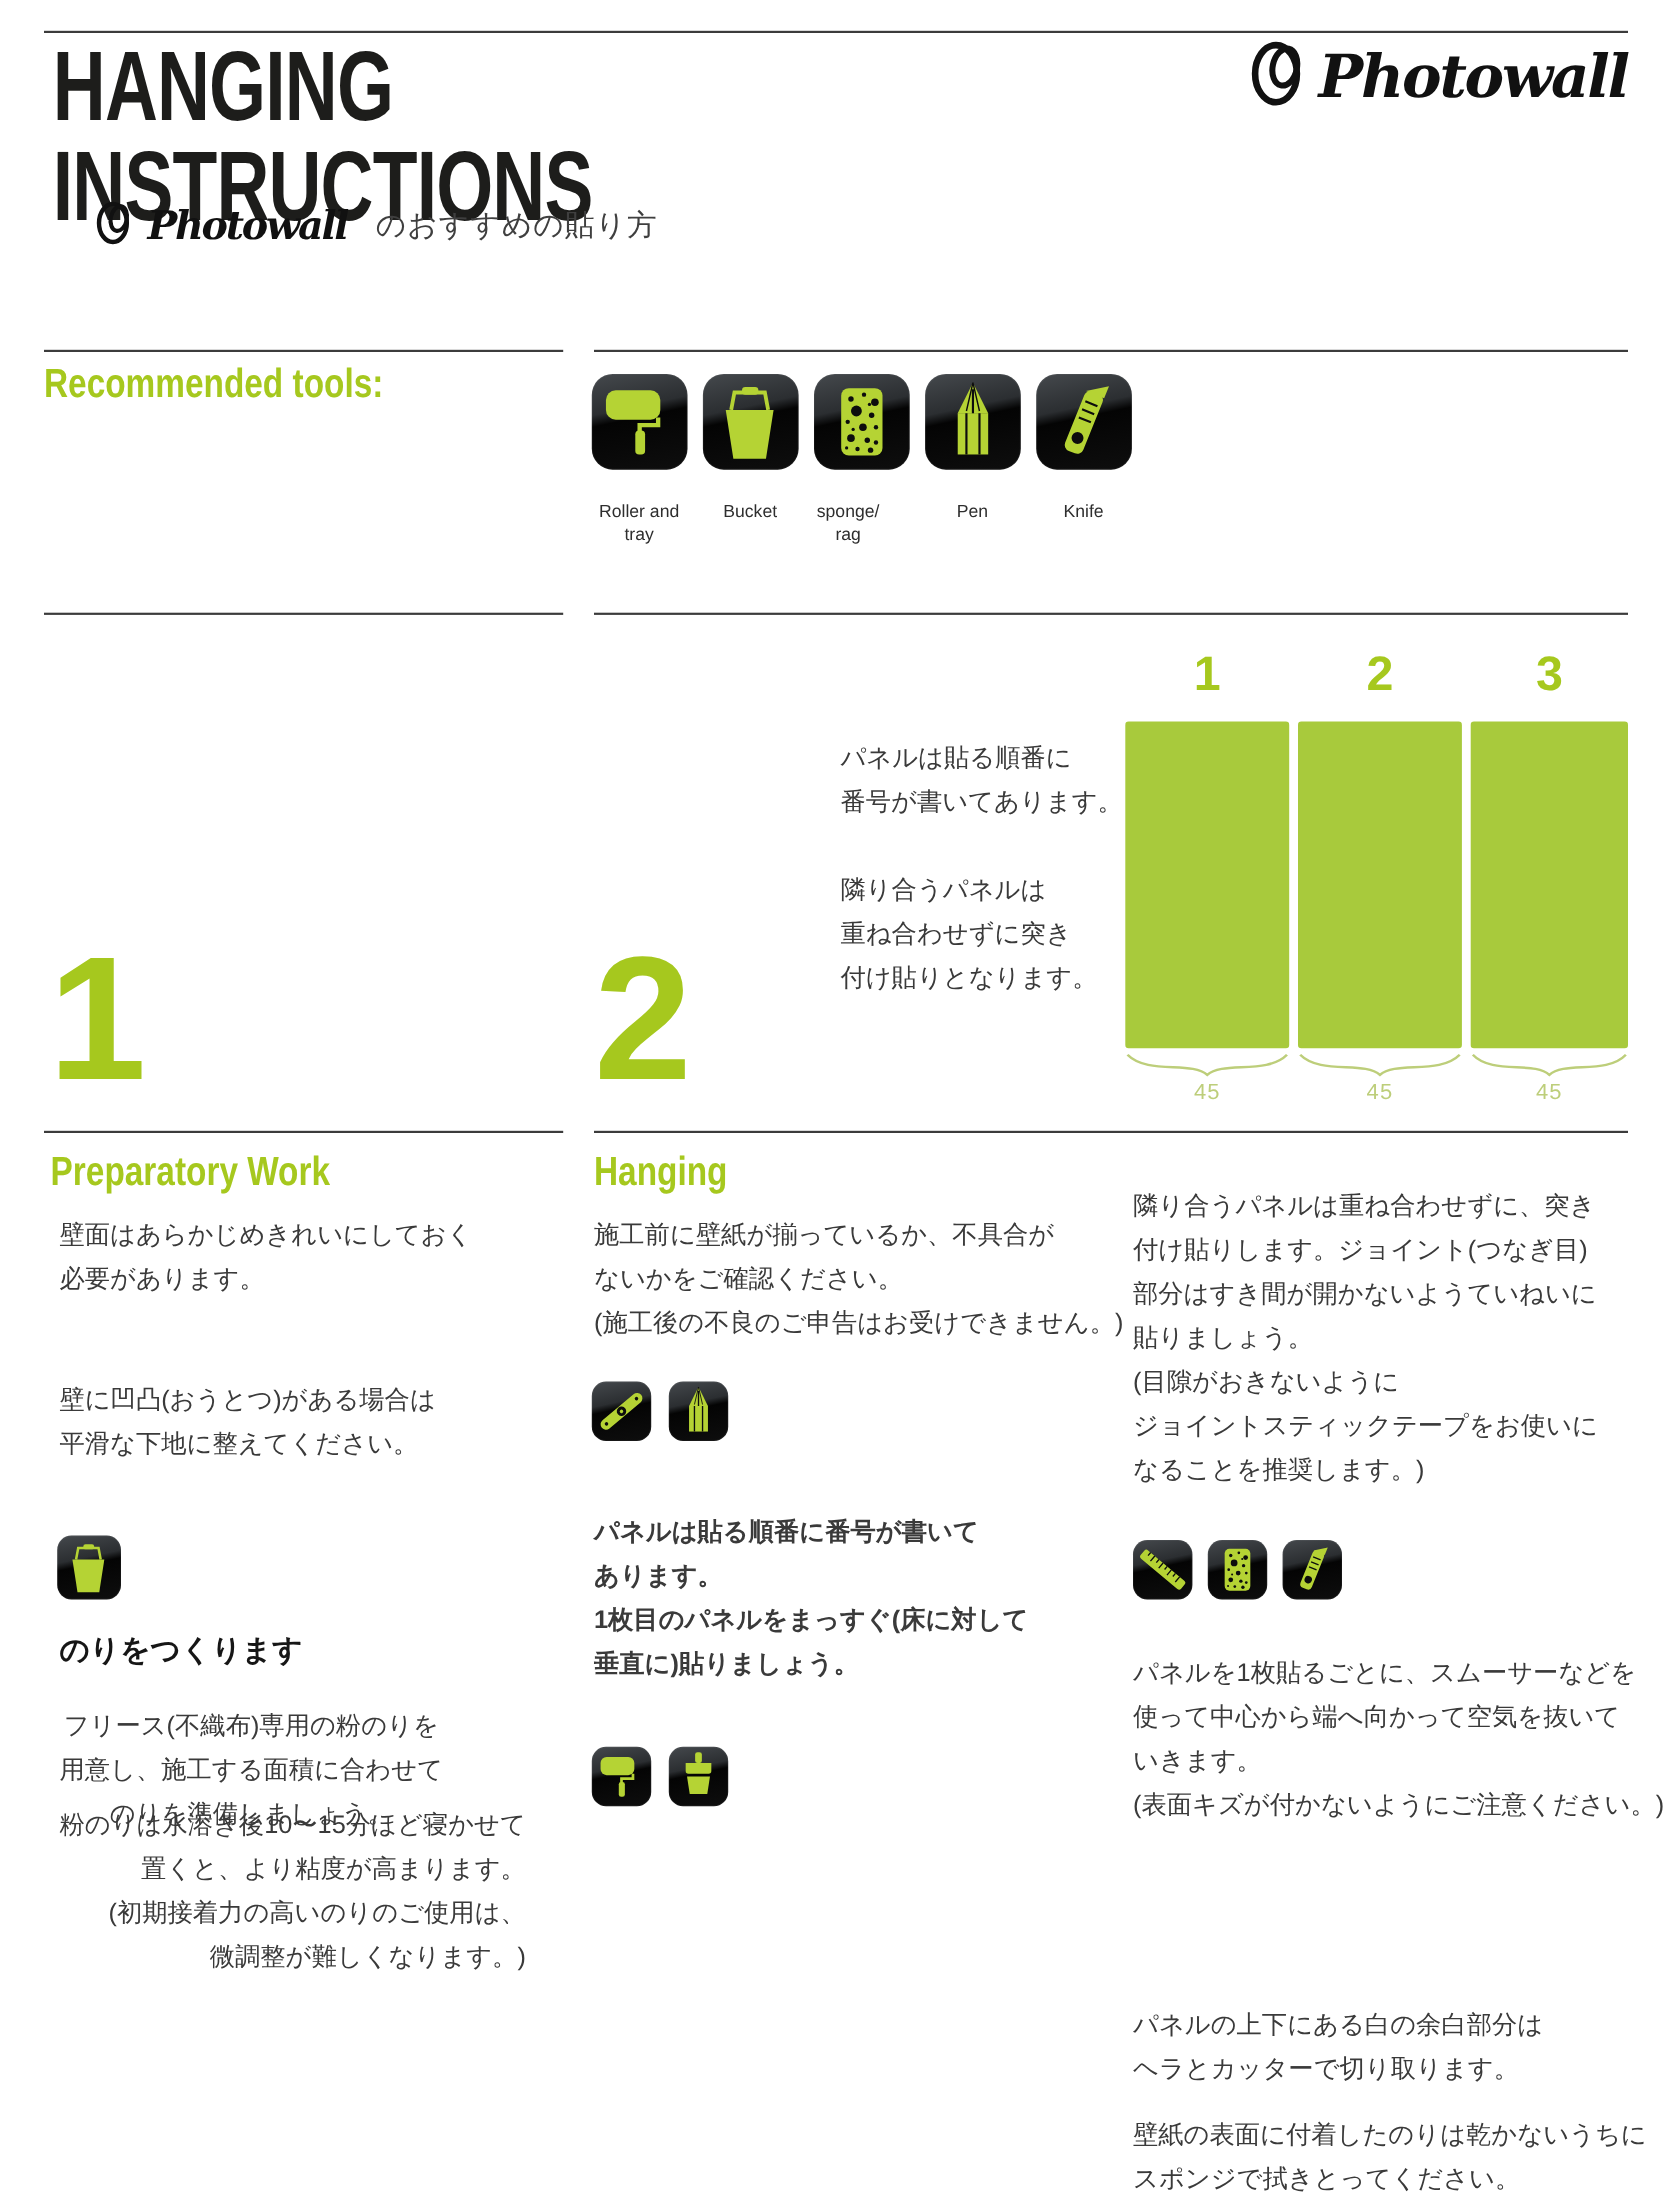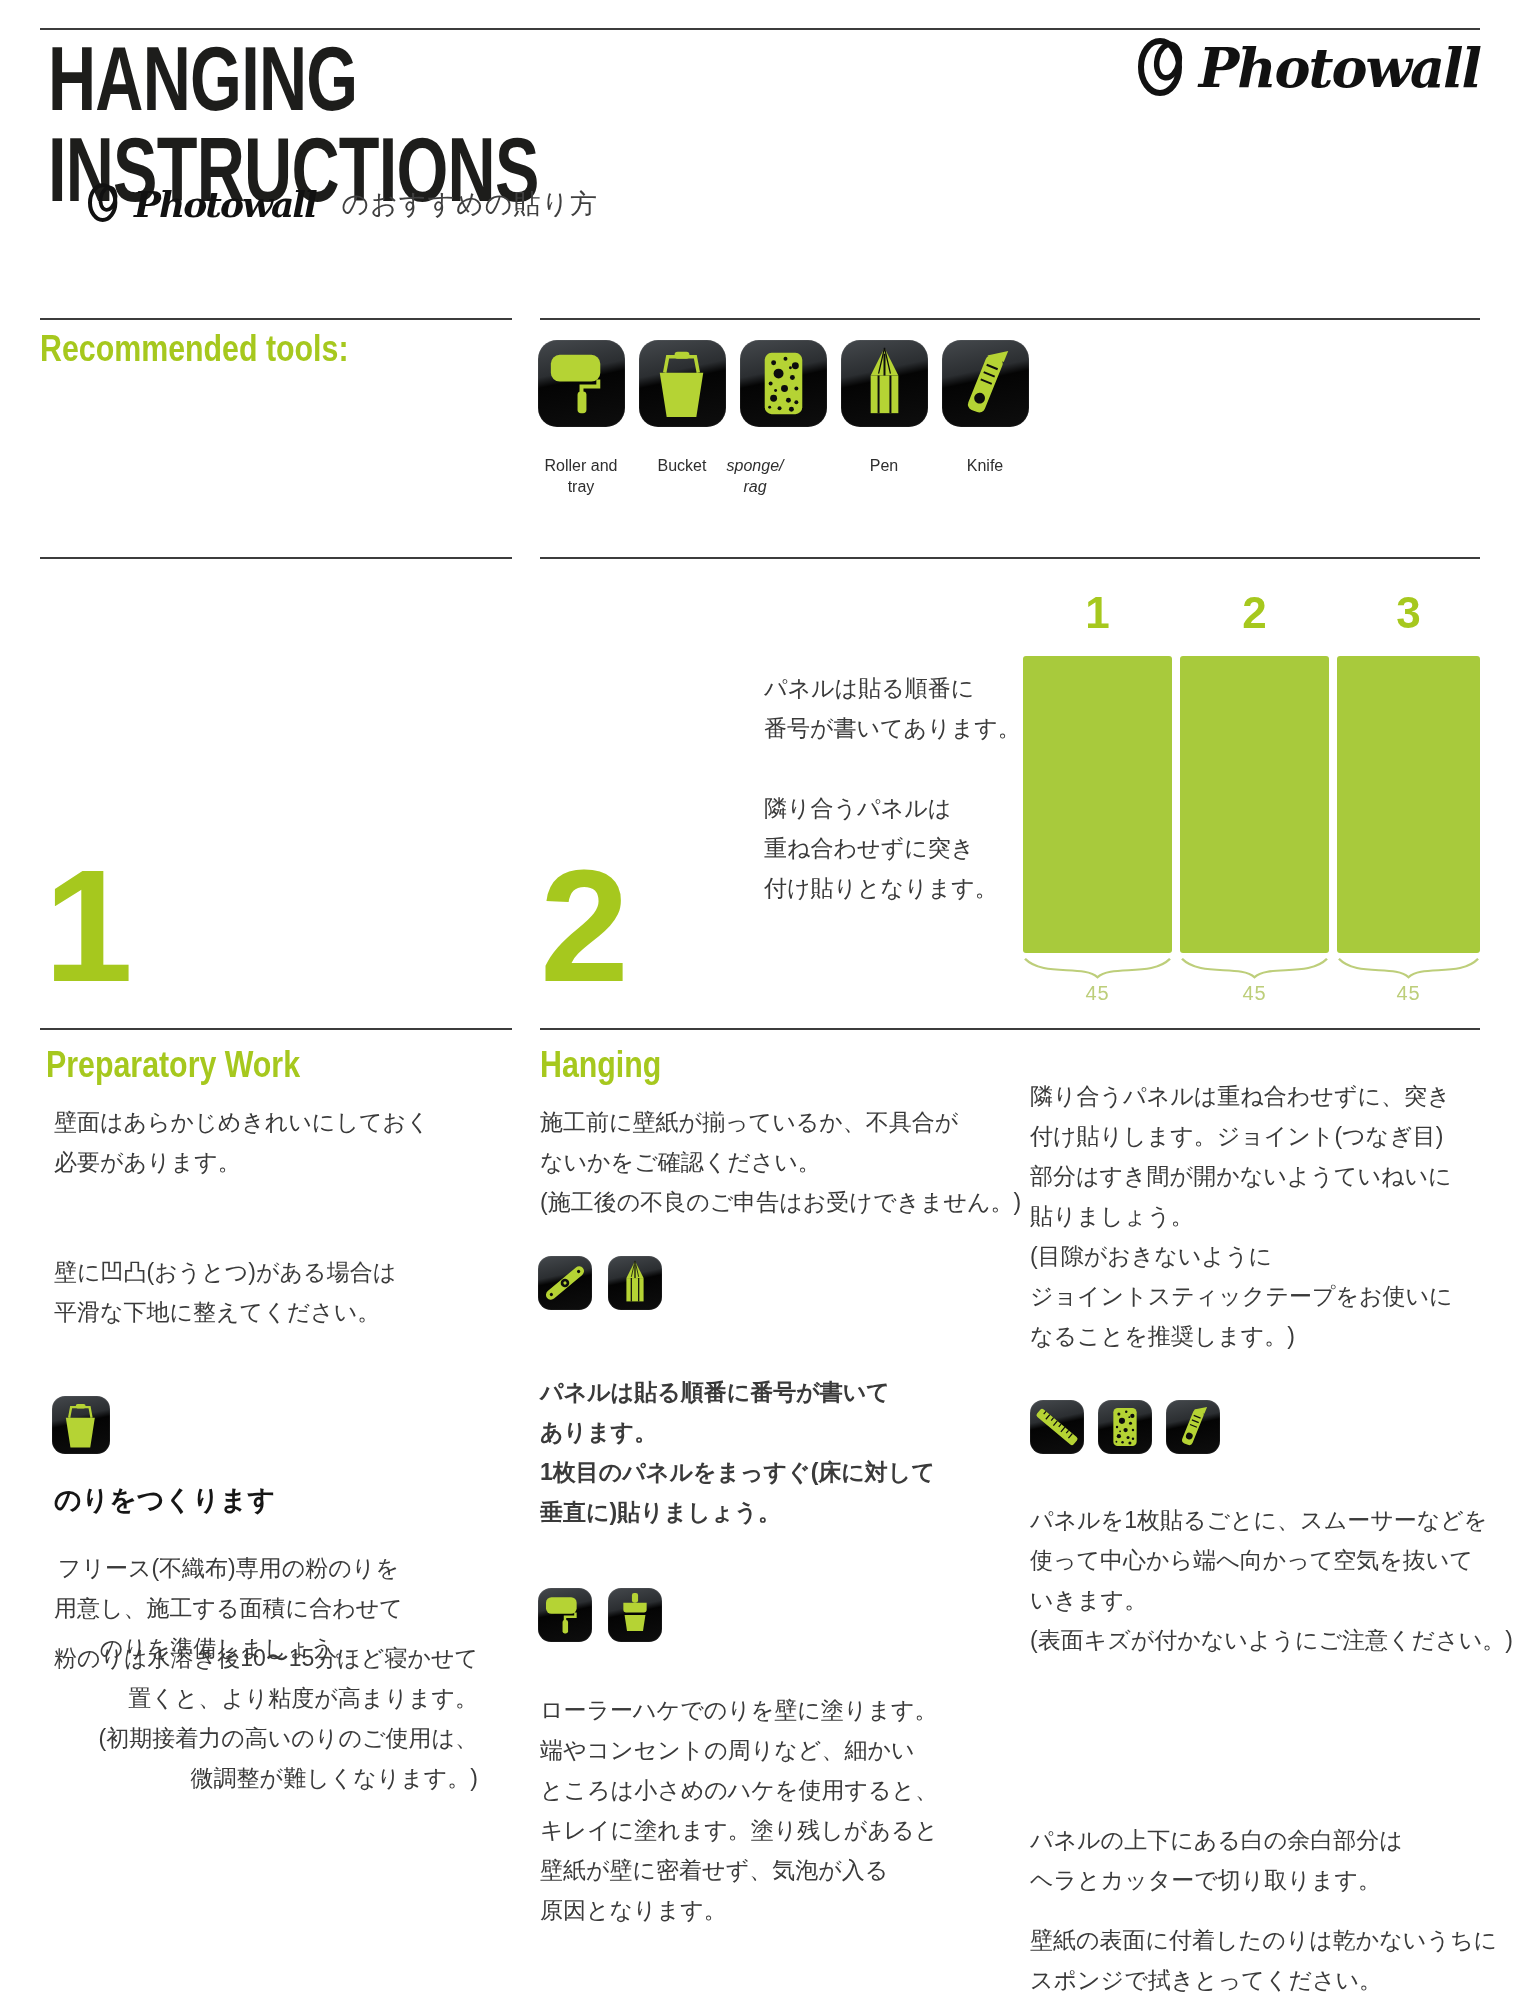--- a/index.html
+++ b/index.html
@@ -128,21 +128,21 @@
       <rect x="35" y="15" width="18" height="59" rx="6" fill="#b5d334"></rect>
       <path d="M38,26 H50 M38,34 H50 M38,42 H50" stroke="#0d0d0d" stroke-width="2"></path>
       <circle cx="44" cy="60" r="5.5" fill="#0d0d0d"></circle>
     </g>
       </svg>
     </div>
 
   <div class="tool-label" style="left:506px;top:455px;">Roller and
 tray</div>
   <div class="tool-label" style="left:607px;top:455px;">Bucket</div>
-  <div class="tool-label" style="left:680px;top:455px;font-style:italic;">sponge/
+  <div class="tool-label" style="left:696px;top:455px;">sponge/
 rag</div>
   <div class="tool-label" style="left:809px;top:455px;">Pen</div>
   <div class="tool-label" style="left:910px;top:455px;">Knife</div>
 
   <div class="rule" style="left:40px;top:557px;width:472px;"></div>
   <div class="rule" style="left:540px;top:557px;width:940px;"></div>
 
   <div class="big-num" style="left:44px;top:846px;">1</div>
   <div class="big-num" style="left:540px;top:846px;">2</div>
 
@@ -234,26 +234,20 @@
     <rect x="40" y="52" width="9" height="22" rx="3.5" fill="#b5d334"></rect>
       </svg>
     </div>
   <div class="tile small" style="left:608px;top:1588px;width:54px;height:54px;">
       <svg viewBox="0 0 88 88">
     <rect x="39" y="8" width="10" height="16" rx="3.5" fill="#b5d334"></rect>
     <path d="M25,24 H63 V36 q0,4 -4,4 H29 q-4,0 -4,-4 Z" fill="#b5d334"></path>
     <path d="M27,44 H61 L57,70 H31 Z" fill="#b5d334"></path>
       </svg>
     </div>
-  <div class="jp" style="left:540px;top:1690px;">ローラーハケでのりを壁に塗ります。
-端やコンセントの周りなど、細かい
-ところは小さめのハケを使用すると、
-キレイに塗れます。塗り残しがあると
-壁紙が壁に密着せず、気泡が入る
-原因となります。</div>
 
   <div class="jp" style="left:1030px;top:1076px;">隣り合うパネルは重ね合わせずに、突き
 付け貼りします。ジョイント(つなぎ目)
 部分はすき間が開かないようていねいに
 貼りましょう。
 (目隙がおきないように
 ジョイントスティックテープをお使いに
 なることを推奨します。)</div>
   <div class="tile small" style="left:1030px;top:1400px;width:54px;height:54px;">
       <svg viewBox="0 0 88 88">

